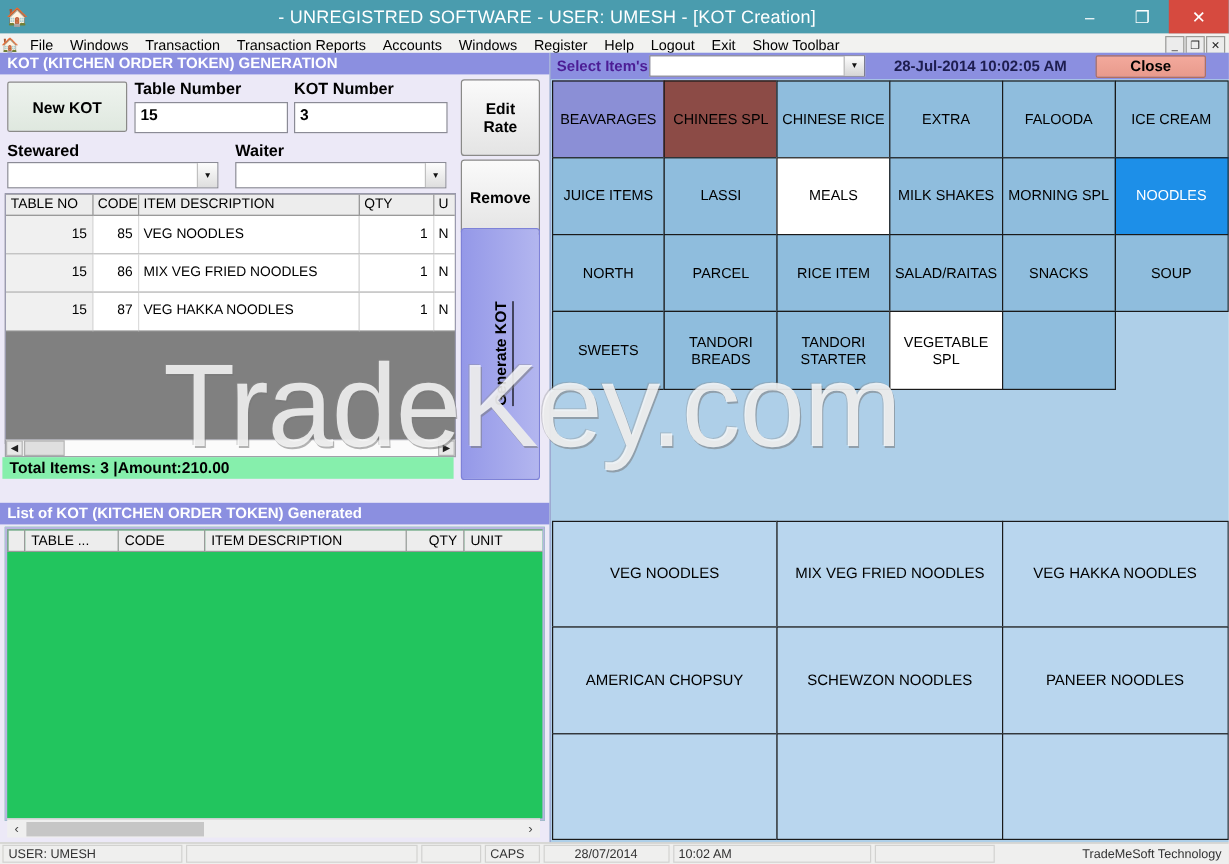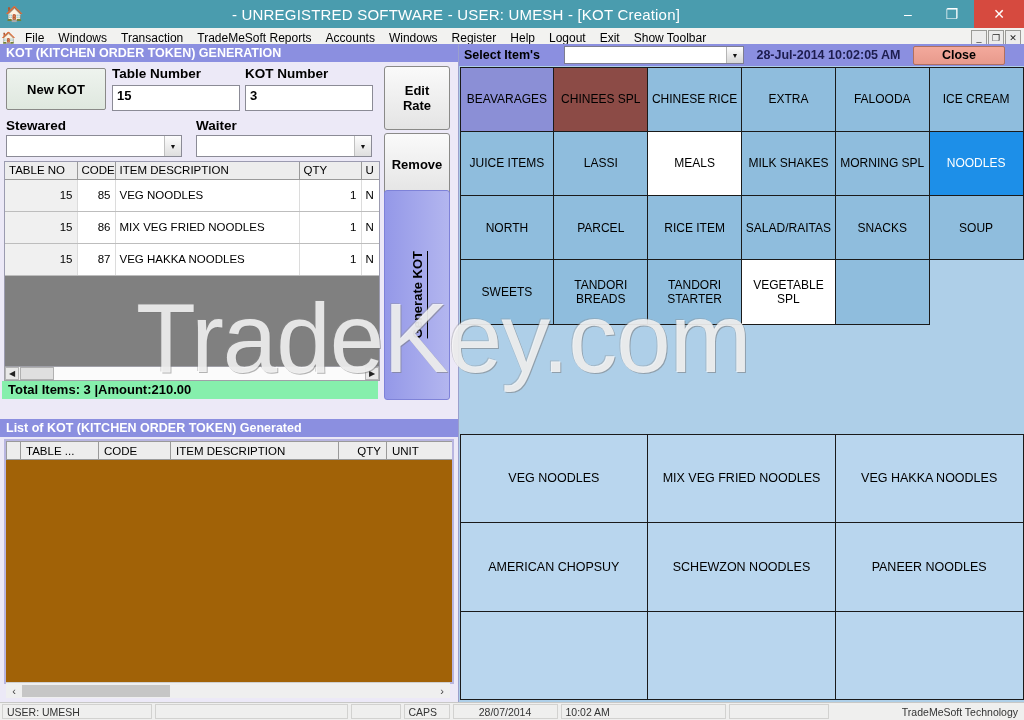--- a/index.html
+++ b/index.html
@@ -142,21 +142,21 @@
     padding:1px 6px; line-height:16px;
   }
 
   .list-hdr {
     position:absolute; left:0; top:419px; width:458px; height:18px;
     background:#8b8fe0; color:#fff; font-weight:bold; font-size:12.5px;
     padding:1px 6px; line-height:16px;
   }
   .list-wrap {
     position:absolute; left:4px; top:439px; width:450px; height:245px;
-    border:2px solid #b8b5e0; background:#a16207; overflow:hidden;
+    border:2px solid #b8b5e0; background:#22c55e; overflow:hidden;
   }
   table.list2 { border-collapse:collapse; width:100%; table-layout:fixed; }
   table.list2 th {
     background:#ededed; border:1px solid #9a9a9a;
     font-weight:normal; font-size:11.5px; text-align:left; padding:2px 5px; color:#000;
     height:18px;
   }
   .list-hscroll {
     position:absolute; left:6px; top:682px; width:444px; height:16px;
     background:#efefef; border-top:1px solid #cfcfcf; display:flex; align-items:center;
@@ -168,21 +168,21 @@
   
   .right-panel {
     position:absolute; left:458px; top:44px; width:566px; height:658px;
     background:#aecfe8; border-left:1px solid #9aa0cd;
   }
   .rp-topbar {
     position:absolute; left:0; top:0; width:566px; height:22px;
     background:#8b8fe0; display:flex; align-items:center;
   }
   .rp-topbar .si-label {
-    color:#000000; font-weight:bold; font-size:12.5px; padding-left:5px; padding-right:24px;
+    color:#4c1d95; font-weight:bold; font-size:12.5px; padding-left:5px; padding-right:1px;
   }
   .rp-combo {
     width:180px; height:18px; background:#fff; border:1px solid #7d7d90;
     display:flex; align-items:stretch;
   }
   .rp-combo .cb-text { flex:1; }
   .rp-combo .cb-arrow {
     width:17px; background:linear-gradient(to bottom,#fdfdfd,#d6d6d6);
     border-left:1px solid #b5b5b5; display:flex; align-items:center; justify-content:center;
     font-size:7px; color:#111;
@@ -272,21 +272,21 @@
       <div class="tb-btn">❐</div>
       <div class="tb-btn close">✕</div>
     </div>
   </div>
 
   <div class="menubar">
     <div class="mb-icon">🏠</div>
     <div class="mi">File</div>
     <div class="mi">Windows</div>
     <div class="mi">Transaction</div>
-    <div class="mi">TradeMeSoft Reports</div>
+    <div class="mi">Transaction Reports</div>
     <div class="mi">Accounts</div>
     <div class="mi">Windows</div>
     <div class="mi">Register</div>
     <div class="mi">Help</div>
     <div class="mi">Logout</div>
     <div class="mi">Exit</div>
     <div class="mi">Show Toolbar</div>
     <div class="mb-spacer"></div>
     <div class="mb-winbtns">
       <div class="mb-wb">_</div>

